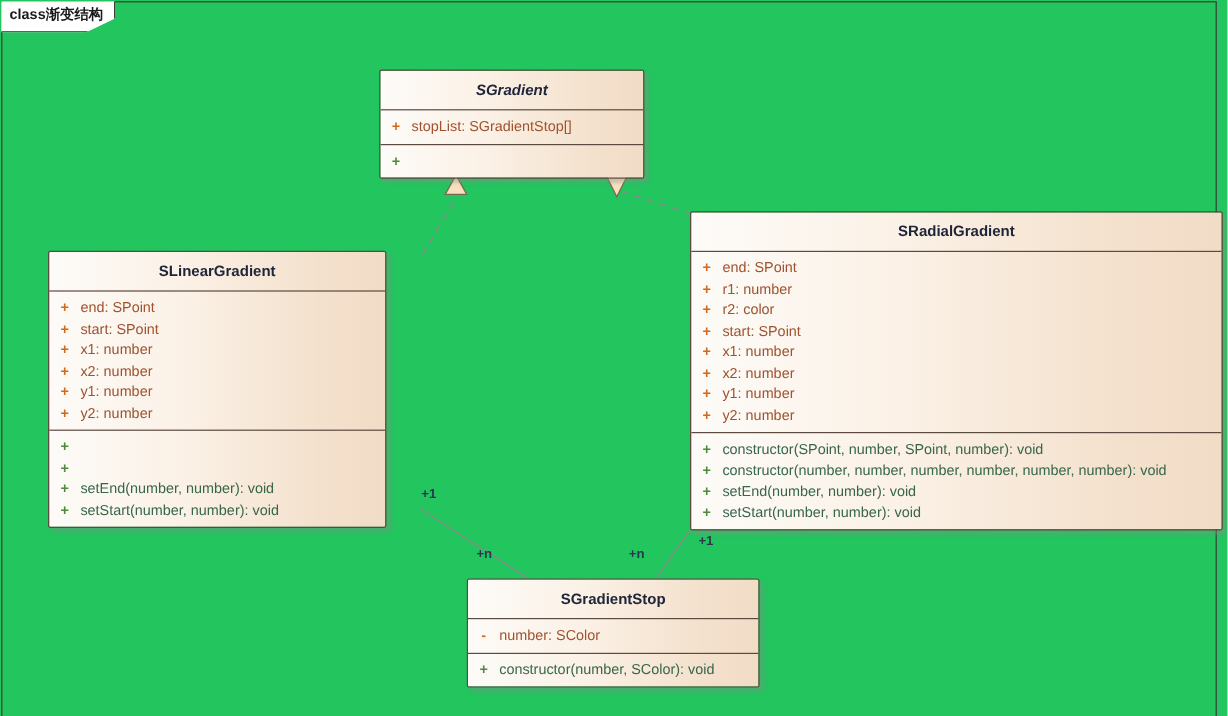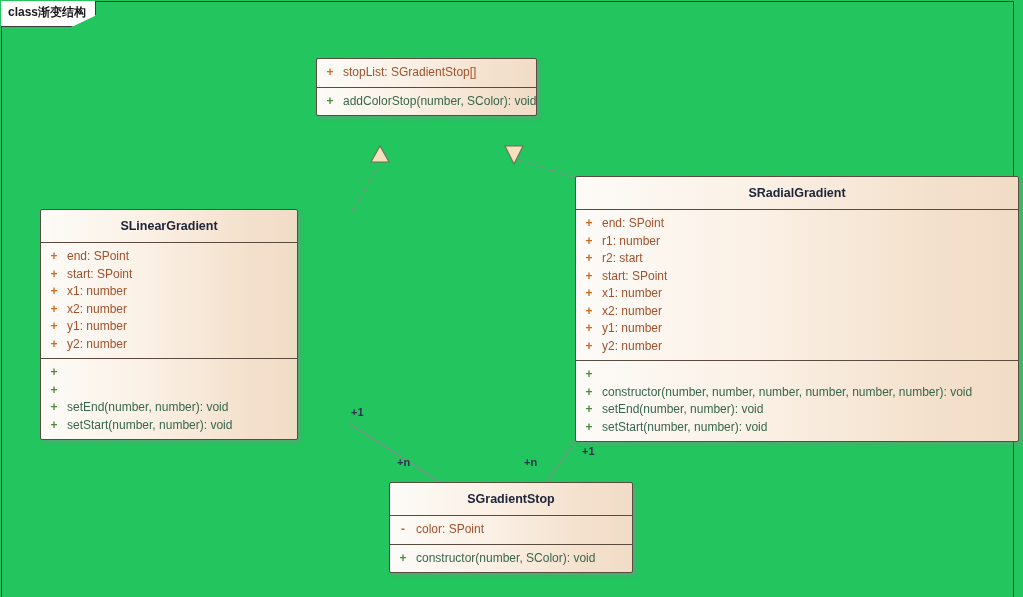--- a/index.html
+++ b/index.html
@@ -154,35 +154,35 @@
 
     <path class="solid" d="M 576,440 L 547,482"></path>
   </svg>
 
   <div class="mult" style="left:351px; top:406px;">+1</div>
   <div class="mult" style="left:397px; top:456px;">+n</div>
   <div class="mult" style="left:524px; top:456px;">+n</div>
   <div class="mult" style="left:582px; top:445px;">+1</div>
 
   <div class="cls" style="left:316px; top:58px; width:221px;">
+    <div class="cls-title abstract">SGradient</div>
     <div class="section">
       <div class="row attr">
         <span class="vis">+</span>
         <span class="txt">stopList: SGradientStop[]</span>
       </div>
     </div>
     <div class="section">
       <div class="row meth">
         <span class="vis">+</span>
-        <span class="txt">addColorStop(number, SColor): void</span>
-      </div>
-    </div>
-  </div>
-
-  <div class="cls" style="left:40px; top:209px; width:258px;">
+      </div>
+    </div>
+  </div>
+
+  <div class="cls" style="left:40px; top:209px; width:282px;">
     <div class="cls-title">SLinearGradient</div>
     <div class="section">
       <div class="row attr">
         <span class="vis">+</span>
         <span class="txt">end: SPoint</span>
       </div>
       <div class="row attr">
         <span class="vis">+</span>
         <span class="txt">start: SPoint</span>
       </div>
@@ -227,21 +227,21 @@
       <div class="row attr">
         <span class="vis">+</span>
         <span class="txt">end: SPoint</span>
       </div>
       <div class="row attr">
         <span class="vis">+</span>
         <span class="txt">r1: number</span>
       </div>
       <div class="row attr">
         <span class="vis">+</span>
-        <span class="txt">r2: start</span>
+        <span class="txt">r2: color</span>
       </div>
       <div class="row attr">
         <span class="vis">+</span>
         <span class="txt">start: SPoint</span>
       </div>
       <div class="row attr">
         <span class="vis">+</span>
         <span class="txt">x1: number</span>
       </div>
       <div class="row attr">
@@ -253,20 +253,21 @@
         <span class="txt">y1: number</span>
       </div>
       <div class="row attr">
         <span class="vis">+</span>
         <span class="txt">y2: number</span>
       </div>
     </div>
     <div class="section">
       <div class="row meth">
         <span class="vis">+</span>
+        <span class="txt">constructor(SPoint, number, SPoint, number): void</span>
       </div>
       <div class="row meth">
         <span class="vis">+</span>
         <span class="txt">constructor(number, number, number, number, number, number): void</span>
       </div>
       <div class="row meth">
         <span class="vis">+</span>
         <span class="txt">setEnd(number, number): void</span>
       </div>
       <div class="row meth">
@@ -274,21 +275,21 @@
         <span class="txt">setStart(number, number): void</span>
       </div>
     </div>
   </div>
 
   <div class="cls" style="left:389px; top:482px; width:244px;">
     <div class="cls-title">SGradientStop</div>
     <div class="section">
       <div class="row attr">
         <span class="vis">-</span>
-        <span class="txt">color: SPoint</span>
+        <span class="txt">number: SColor</span>
       </div>
     </div>
     <div class="section">
       <div class="row meth">
         <span class="vis">+</span>
         <span class="txt">constructor(number, SColor): void</span>
       </div>
     </div>
   </div>
 

